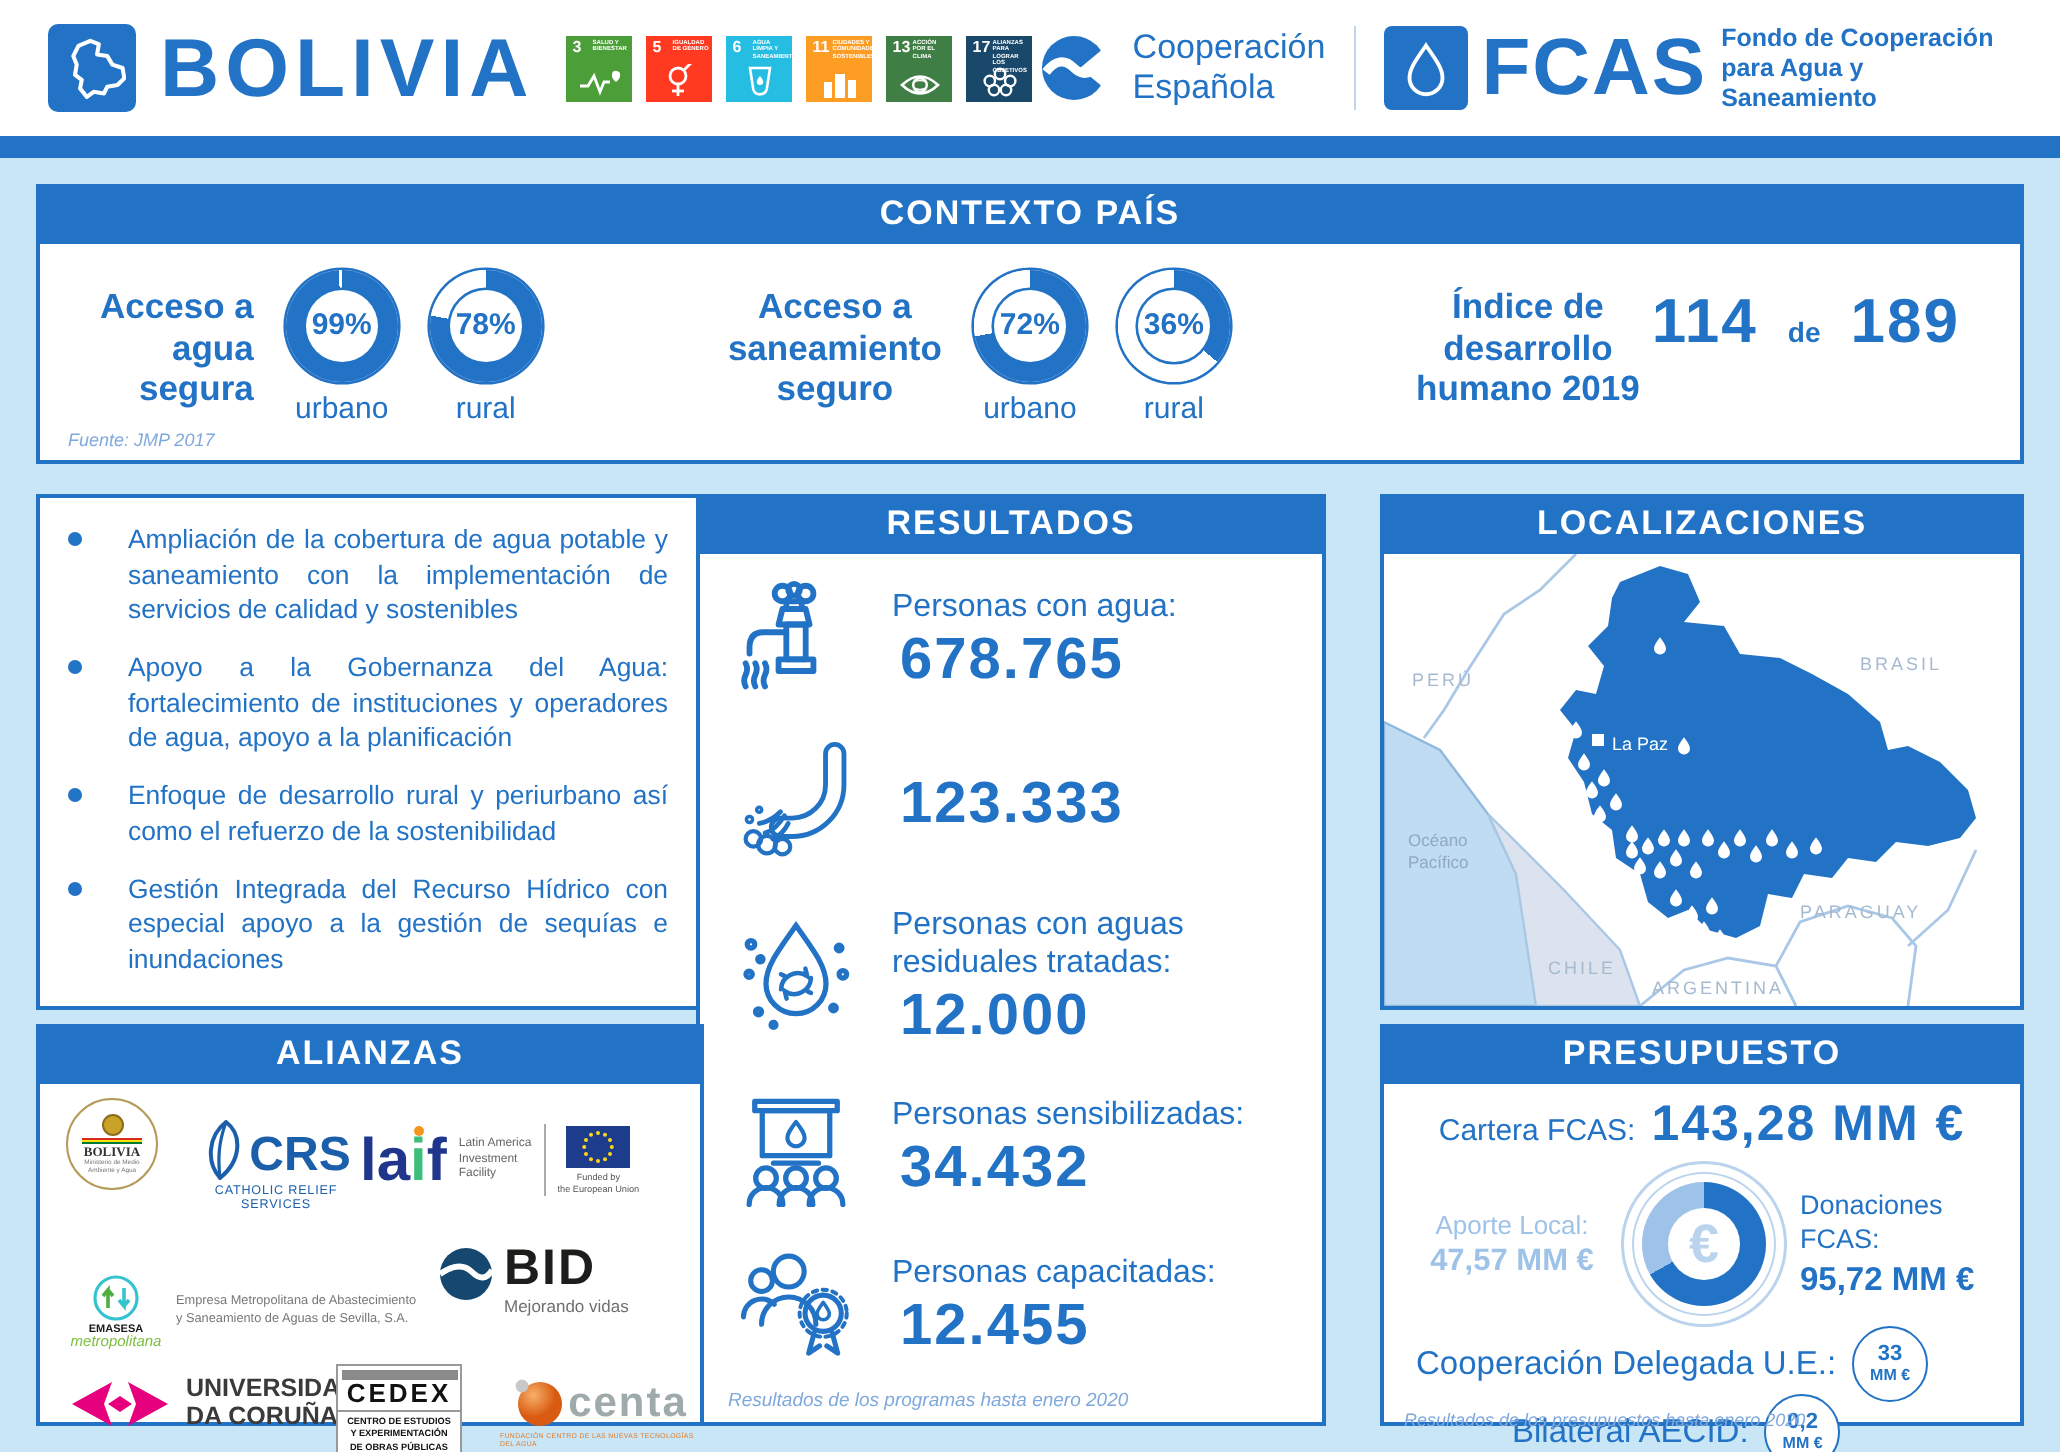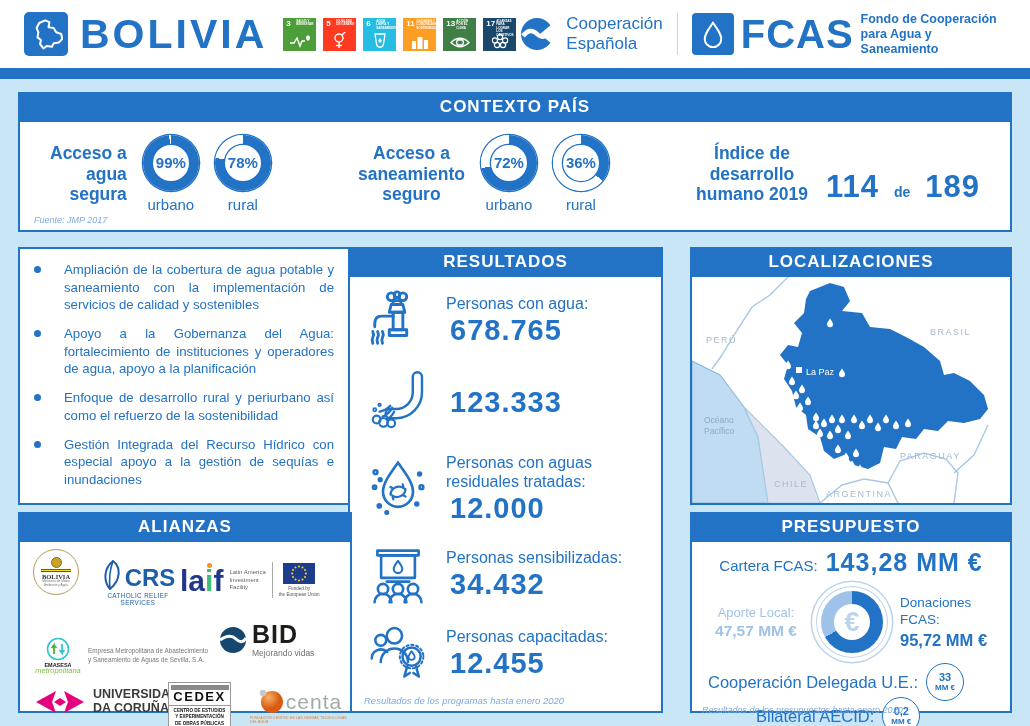--- a/index.html
+++ b/index.html
@@ -39,21 +39,21 @@
   .ctx-body{display:flex;align-items:center;height:103px;padding:0 30px;justify-content:space-between}
   .ctx-group{display:flex;align-items:center;gap:16px}
   .ctx-label{color:var(--blue);font-weight:bold;font-size:17.5px;text-align:right;line-height:1.18}
   .ctx-label.center{text-align:center}
   .donut-col{display:flex;flex-direction:column;align-items:center}
   .donut{width:56px;height:56px;border-radius:50%;position:relative;box-shadow:0 0 0 1.3px var(--blue)}
   .donut::after{content:"";position:absolute;inset:10px;background:#fff;border-radius:50%;box-shadow:0 0 0 1.3px var(--blue)}
   .donut .pct{position:absolute;inset:0;display:flex;align-items:center;justify-content:center;font-weight:bold;color:var(--blue);font-size:15px;z-index:2}
   .donut-label{margin-top:5px;color:var(--blue);font-size:15px}
   .fuente{position:absolute;left:14px;bottom:5px;color:var(--foot);font-size:9px;font-style:italic}
-  .idh{display:flex;align-items:flex-end;gap:18px}
+  .idh{display:flex;align-items:flex-start;gap:6px}
   .idh-value{color:var(--blue);font-weight:bold;font-size:31px;letter-spacing:1px;white-space:nowrap}
   .idh-value .de{font-size:14px;letter-spacing:0;margin:0 15px}
 
   
   #areas{left:18px;top:247px;width:334px;height:258px}
   .areas-list{list-style:none;margin:12px 16px 0 14px}
   .areas-list li{display:flex;gap:23px;color:var(--blue);font-size:13.2px;line-height:1.34;margin-bottom:11px;text-align:justify}
   .bullet{width:7px;height:7px;border-radius:50%;background:var(--blue);flex:none;margin-top:5px}
 
   
@@ -84,38 +84,38 @@
   .crs-sub{font-size:6.3px;letter-spacing:.4px;margin-top:2px;border-top:0}
   .laif{left:160px;top:20px;display:flex;align-items:center;gap:6px}
   .laif-word{font-size:30px;font-weight:800;line-height:.9;letter-spacing:0}
   .laif-word .nb{color:#20368C}.laif-word .gi{color:#3DBE7B;position:relative}
   .laif-word .gi i{position:absolute;top:-1px;left:1.5px;width:5px;height:5px;border-radius:50%;background:#F7941D}
   .laif-desc{font-size:6px;color:#666;line-height:1.25}
   .laif-div{width:1px;height:36px;background:#aaa}
   .eu{display:flex;flex-direction:column;align-items:center}
   .eu-flag{width:32px;height:21px;background:#1E3C8C;position:relative}
   .eu-cap{font-size:4.6px;color:#555;margin-top:2px;text-align:center;line-height:1.3}
-  .bid{left:198px;top:80px;display:flex;align-items:center;gap:4px}
+  .bid{left:198px;top:80px;display:flex;align-items:flex-start;gap:4px}
   .bid-text{line-height:1}
   .bid-word{font-size:25px;font-weight:800;color:#1D1D1B;letter-spacing:1px}
   .bid-tag{font-size:8.5px;color:#6F6F6F;margin-top:2px}
   .emasesa{left:16px;top:95px;display:flex;align-items:center;gap:8px}
   .ema-left{display:flex;flex-direction:column;align-items:center;width:44px}
   .ema-name{font-size:5.5px;font-weight:bold;color:#1a1a1a;margin-top:1px}
   .ema-script{font-size:7.5px;color:#7CBF3F;font-style:italic;line-height:.8}
   .ema-desc{font-size:6.4px;color:#777;line-height:1.35}
   .udc{left:14px;top:146px;display:flex;align-items:center;gap:7px}
   .udc-text{font-size:12.5px;font-weight:bold;color:#3A3A3A;line-height:1.05}
   .cedex{left:148px;top:140px;width:63px;border:1px solid #999;background:#fff;text-align:center}
   .cedex-bar{height:5px;background:#8A8A8A;margin:1.5px 1.5px 0}
   .cedex-word{font-size:13px;font-weight:800;color:#111;letter-spacing:1.5px;line-height:1.15}
   .cedex-desc{border-top:1px solid #999;font-size:4.6px;font-weight:bold;color:#111;line-height:1.45;padding:2px 0 2px}
   .centa{left:230px;top:146px;display:flex;flex-direction:column;align-items:center}
   .centa-top{display:flex;align-items:center;gap:2px}
-  .centa-word{font-size:21px;color:#9FABAB;font-weight:400;letter-spacing:1px;line-height:1}
+  .centa-word{font-size:21px;color:#9FABAB;font-weight:700;letter-spacing:1px;line-height:1}
   .centa-tag{font-size:3.4px;color:#E07B2A;margin-top:2px;letter-spacing:.2px}
 
   
   #presupuesto{left:690px;top:512px;width:322px;height:201px}
   .pre-body{position:relative;height:calc(100% - 27px);color:var(--blue)}
   .pre-cartera{display:flex;align-items:baseline;justify-content:center;gap:8px;margin-top:6px}
   .pre-cartera .lab{font-size:15px}
   .pre-cartera .val{font-size:25px;font-weight:bold;letter-spacing:1px}
   .pre-mid{display:flex;align-items:center;justify-content:space-between;padding:6px 14px 0 16px}
   .aporte{width:96px;text-align:center;color:var(--lblue)}

